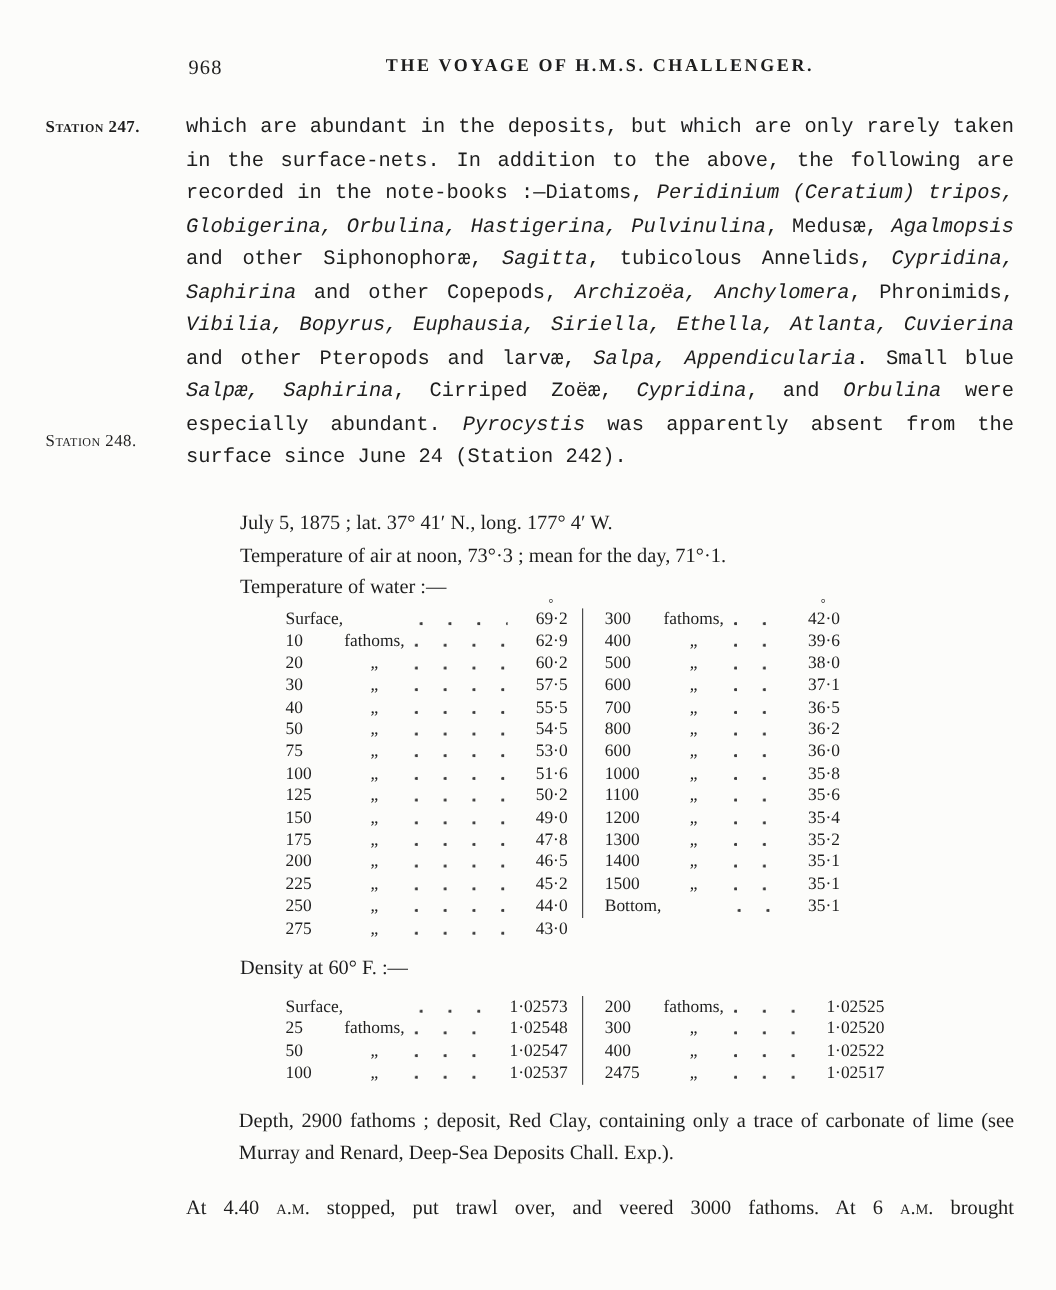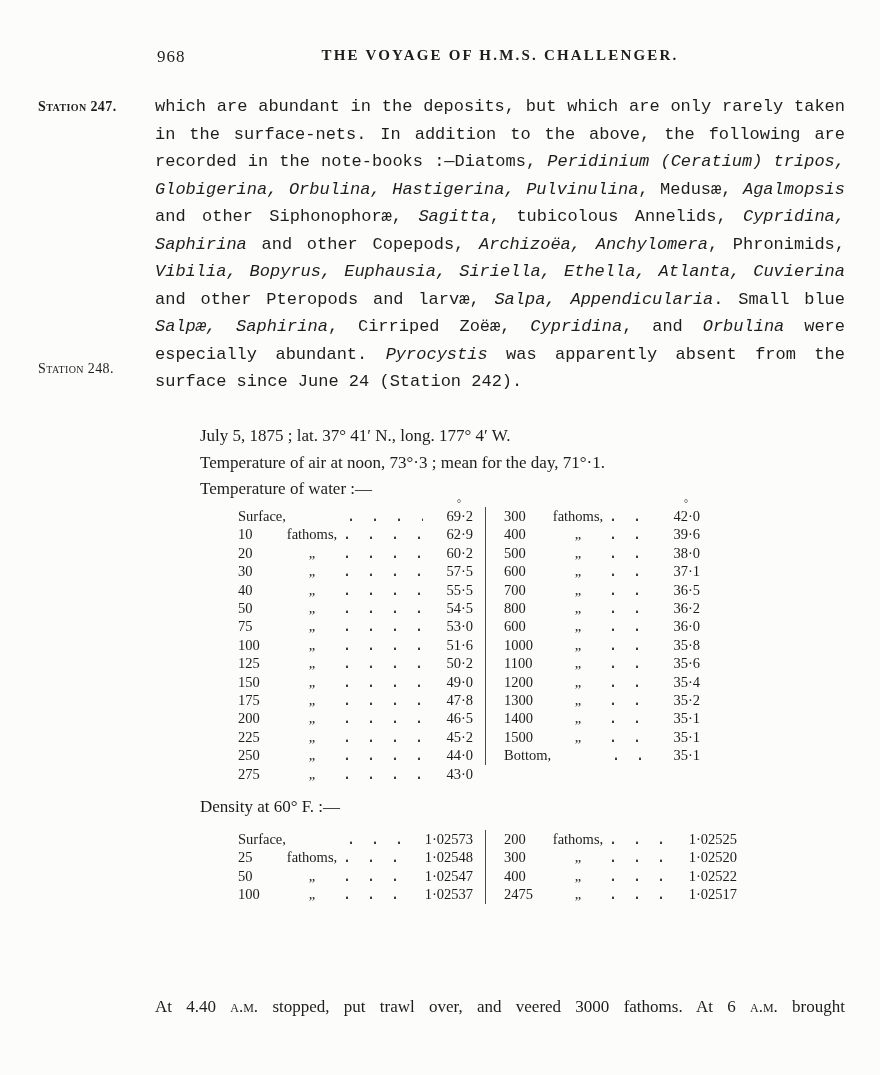--- a/index.html
+++ b/index.html
@@ -348,16 +348,17 @@
 
         <div class="trow">
           <span class="t-name">2475</span>
           <span class="t-unit">„</span>
           <span class="t-dots"></span>
           <span class="t-val d-val">1·02517</span>
         </div>
       </div>
   </div>
 
+  <p class="depth-para">Depth, 2900 fathoms ; deposit, Red Clay, containing only a trace of carbonate of lime (see Murray and Renard, Deep-Sea Deposits Chall. Exp.).</p>
 
   <p class="closing-para"><span>At 4.40 </span><span class="sc">a.m.</span><span> stopped, put trawl over, and veered 3000 fathoms.   At 6 </span><span class="sc">a.m.</span><span> brought</span></p>
 
 </div>
 
 </body></html>

